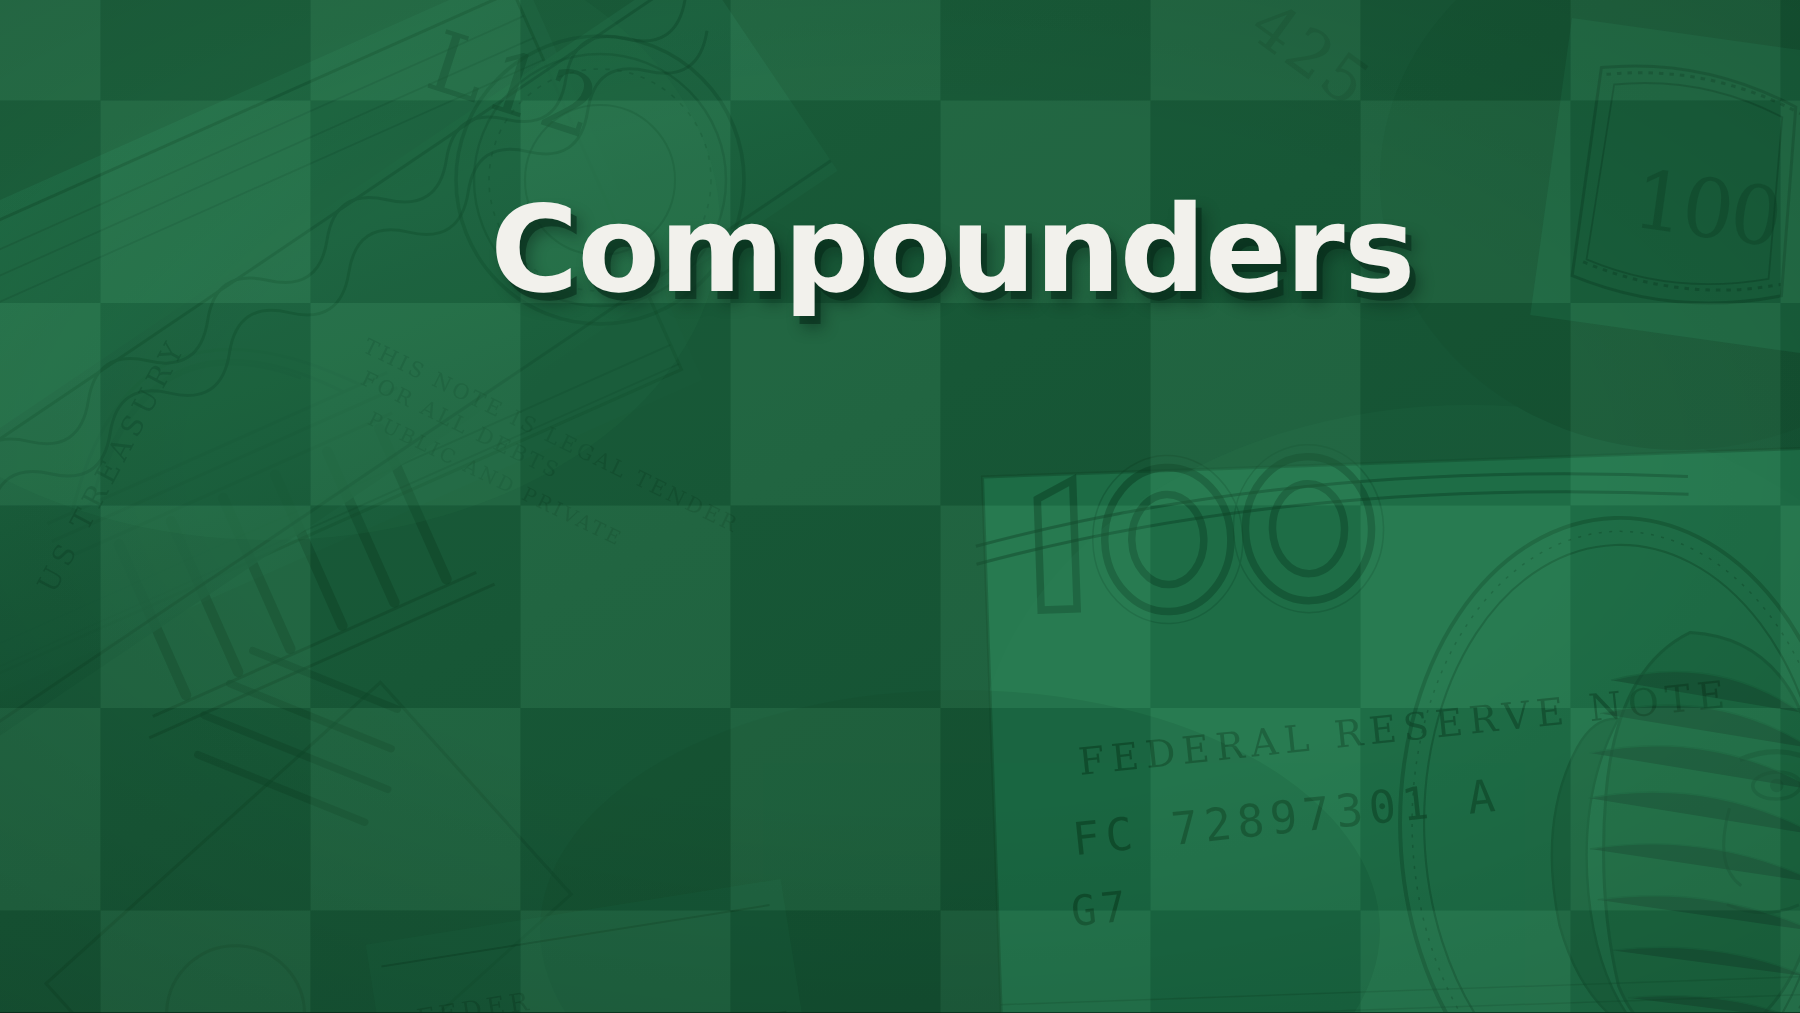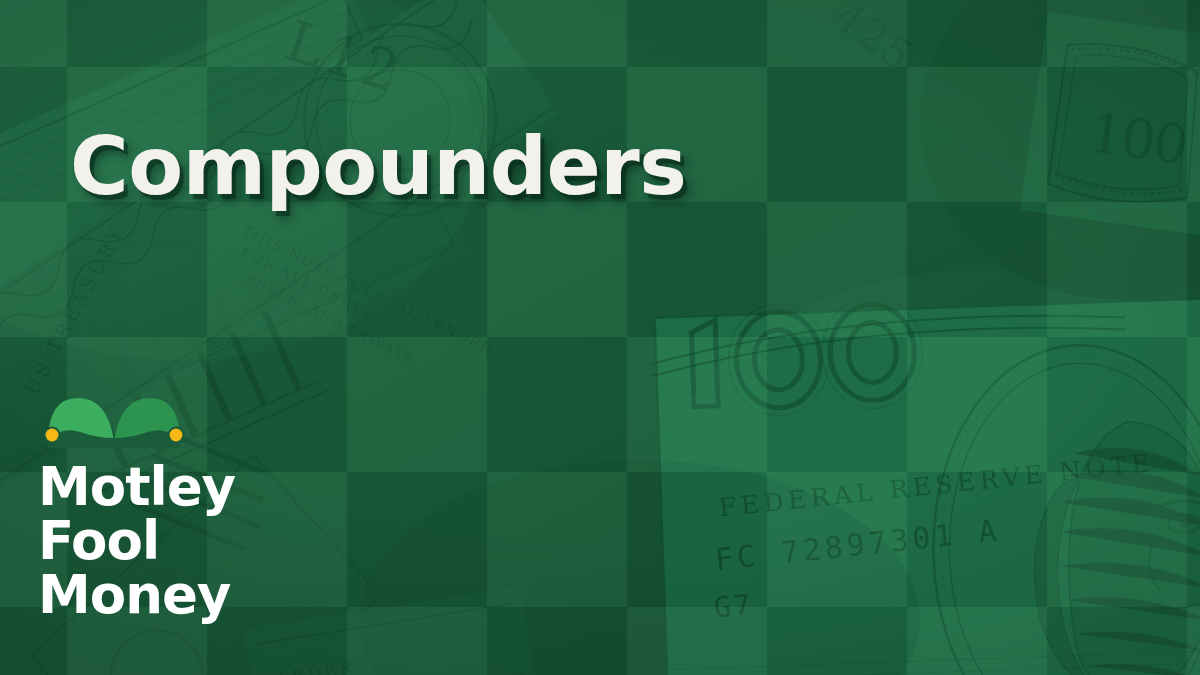--- a/index.html
+++ b/index.html
@@ -45,20 +45,21 @@
     background:
       radial-gradient(ellipse 95% 85% at 50% 45%,
         rgba(0,0,0,0) 40%, rgba(0,0,0,0.16) 100%);
   }
 
   
   .title-block{
     position:absolute;
     left:0;right:0;
     top:108px;
+    text-align:center;
     padding-left:70px;
   }
   .title-line{
     display:block;
     color:#F2F1EC;
     font-family:"DejaVu Sans","Liberation Sans",sans-serif;
     font-weight:bold;
     font-size:80px;
     line-height:117px;
     letter-spacing:-0.5px;
@@ -397,40 +398,14 @@
       <div class="chk off"></div>
       <div class="chk on"></div>
   </div>
 
   <div class="bg-vignette"></div>
 
   <div class="title-block">
     <span class="title-line">Compounders</span>
   </div>
 
-  <div class="logo">
-
-    <div class="logo-hat">
-      <svg viewBox="0 0 148 56" xmlns="http://www.w3.org/2000/svg">
-
-        <path d="M8 50 Q8 6 38 6 Q68 6 74 50 L74 56 L8 56 Z" fill="#3CAE5F"></path>
-
-        <path d="M74 50 Q80 6 110 6 Q140 6 140 50 L140 56 L74 56 Z" fill="#2D9450"></path>
-
-        <path d="M8 50 Q20 34 40 40 Q58 46 74 46 Q90 46 108 40 Q128 34 140 50
-                 L140 56 L8 56 Z" fill="#1A5C39"></path>
-
-        <circle cx="12" cy="43" r="8.5" fill="#1A5C39"></circle>
-        <circle cx="12" cy="43" r="6.4" fill="#F5B817"></circle>
-
-        <circle cx="136" cy="43" r="8.5" fill="#1A5C39"></circle>
-        <circle cx="136" cy="43" r="6.4" fill="#F5B817"></circle>
-      </svg>
-    </div>
-
-    <div class="logo-wordmark">
-      <span class="logo-word">Motley</span>
-      <span class="logo-word">Fool</span>
-      <span class="logo-word">Money</span>
-    </div>
-  </div>
 
 </div>
 
 </body></html>

